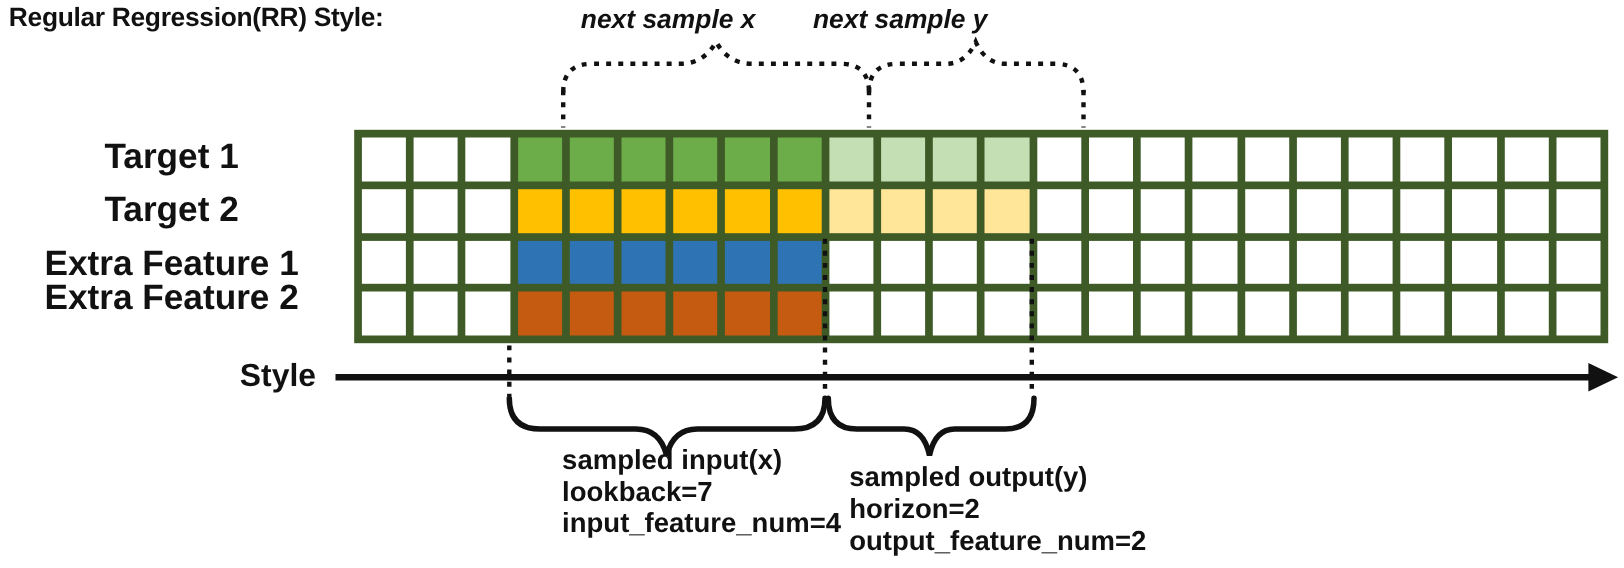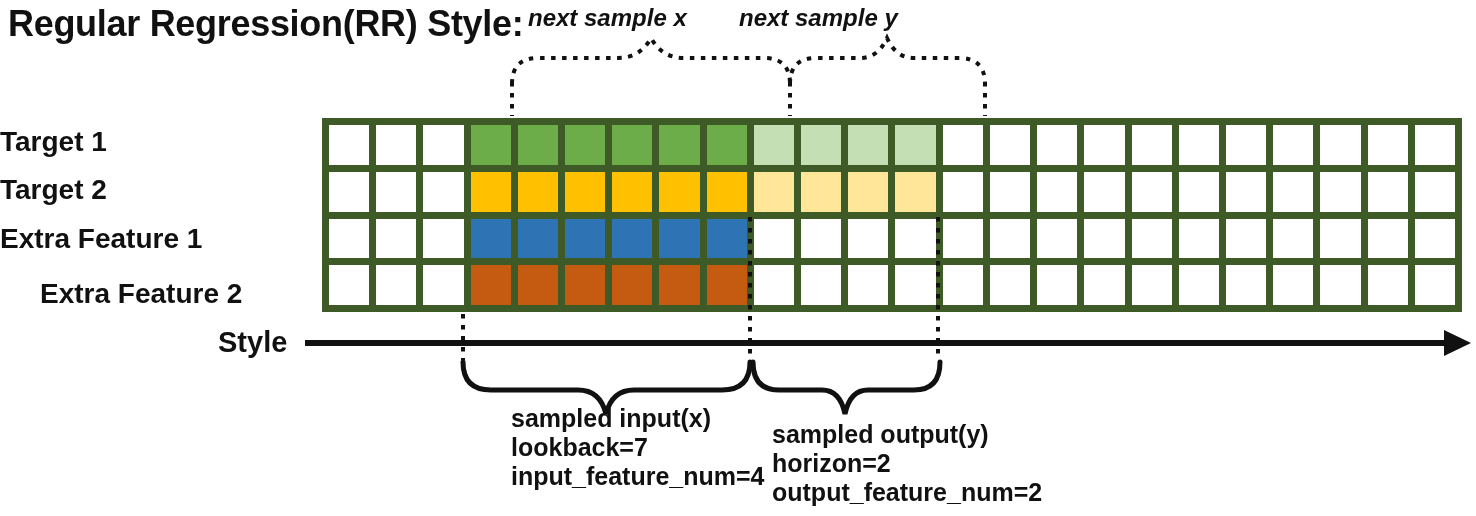--- a/index.html
+++ b/index.html
@@ -2,34 +2,34 @@
 <html style="--ink: #111111; --grid-border: #3E5A26;"><head>
 <meta charset="utf-8">
 <style>
   html,body{margin:0;padding:0;background:#ffffff;}
   .canvas{
     position:relative;width:1476px;height:516px;background:#fff;
     font-family:"Liberation Sans",sans-serif;color:var(--ink,#111);
     overflow:hidden;
   }
   .title{
-    position:absolute;left:8px;top:3px;font-size:36px;font-weight:700;
+    position:absolute;left:8px;top:3px;font-size:24px;font-weight:700;
     letter-spacing:-0.3px;
   }
   .next-label{
     position:absolute;top:4px;width:260px;text-align:left;
     font-size:24px;font-weight:600;font-style:italic;
   }
   .next-x{left:528px;}
   .next-y{left:739px;}
   .row-label{
-    position:absolute;left:0;width:312px;text-align:left;
-    font-size:28px;font-weight:700;line-height:32px;
+    position:absolute;left:0;width:312px;text-align:center;
+    font-size:32px;font-weight:700;line-height:32px;
   }
-  .rl0{top:126px;} .rl1{top:174px;} .rl2{top:223px;} .rl3{top:278px;margin-left:40px;}
+  .rl0{top:126px;} .rl1{top:174px;} .rl2{top:223px;} .rl3{top:254px;}
   .grid{
     position:absolute;left:322px;top:118px;width:1140px;height:194px;
     box-sizing:border-box;background:var(--grid-border,#3E5A26);
     display:grid;grid-template-columns:repeat(24,1fr);
     grid-template-rows:repeat(4,1fr);gap:7px;padding:7px;
   }
   .cell{background:#ffffff;}
   .time-label{
     position:absolute;left:218px;top:326px;font-size:29px;font-weight:700;
   }

